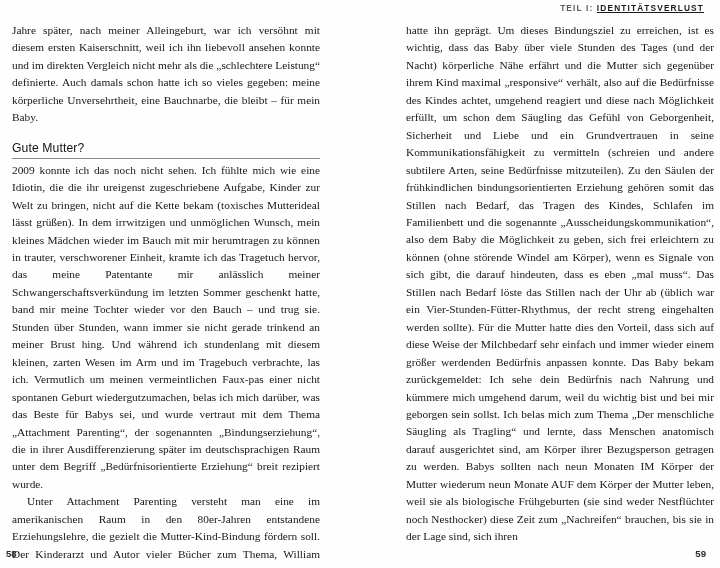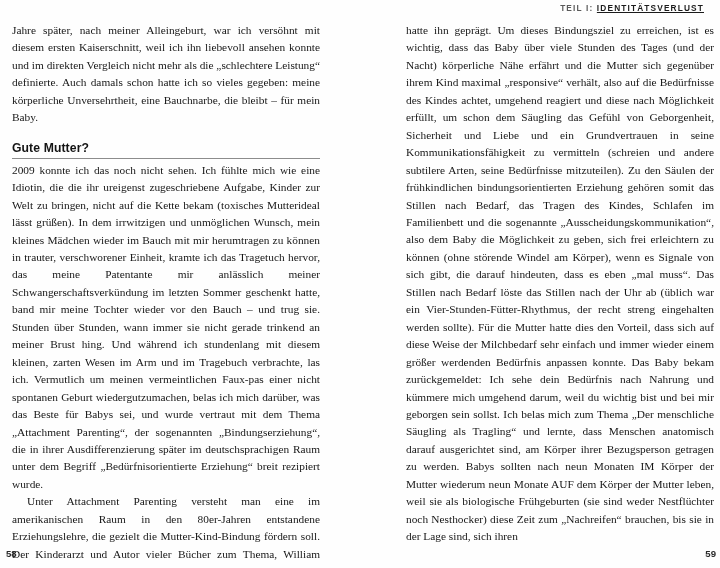--- a/index.html
+++ b/index.html
@@ -71,21 +71,21 @@
     -webkit-hyphens: manual;
     color: #161616;
   }
   p.para.indent {
     text-indent: 15px;
   }
 
   
   .section-heading {
     font-family: "Liberation Sans", sans-serif;
-    font-weight: 700;
+    font-weight: 400;
     font-size: 12.2px;
     line-height: 15px;
     color: #141414;
     margin: 14px 0 2px 0;
     letter-spacing: 0.1px;
     display: block;
   }
   .heading-rule {
     border: none;
     border-top: 0.7px solid #8c8c8c;
@@ -97,21 +97,21 @@
   
   .folio {
     position: absolute;
     bottom: 9px;
     font-family: Liberation Sans, sans-serif;
     font-weight: 700;
     font-size: 9.6px;
     color: #2a2a2a;
   }
   .folio-left  { left: 6px; }
-  .folio-right { right: 4px; }
+  .folio-right { right: 14px; }
 </style>
 </head>
 <body>
 
 <div class="page">
 
   <div class="running-head">
     <span class="rh-part">TEIL I:</span>
     <span class="rh-title">IDENTITÄTSVERLUST</span>
   </div>

